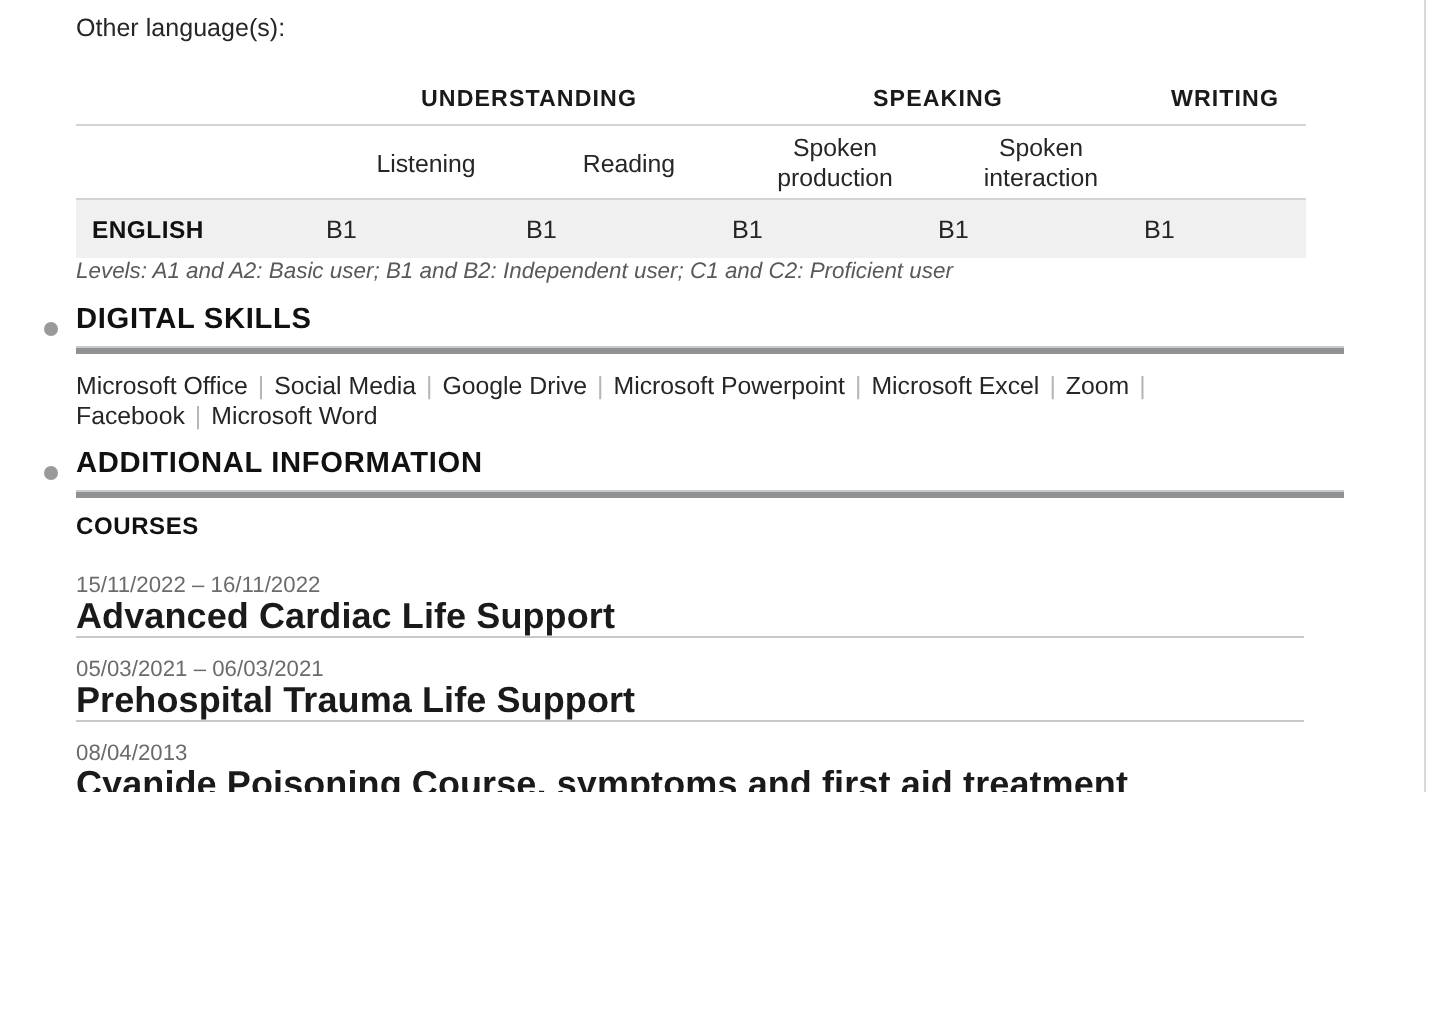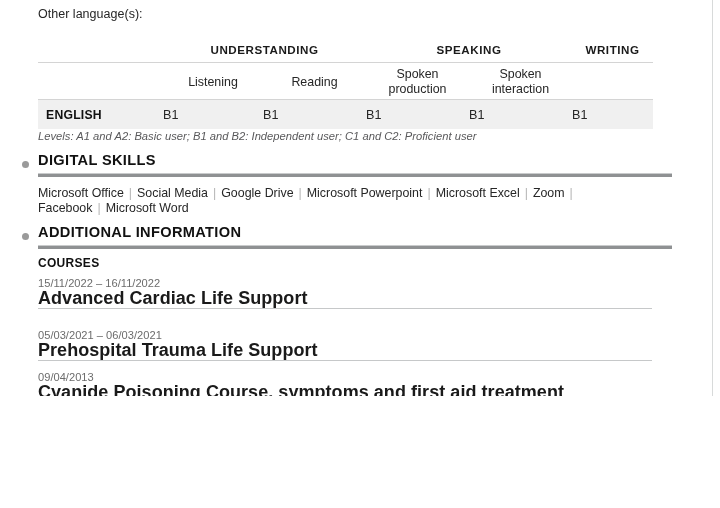--- a/index.html
+++ b/index.html
@@ -275,34 +275,34 @@
     </div>
 
     <div class="section" style="top:224px;">
       <div class="bullet"></div>
       <div class="section-title">ADDITIONAL INFORMATION</div>
       <div class="section-rule"></div>
     </div>
 
     <div class="sub-heading" style="top:256px;">COURSES</div>
 
-    <div class="course" style="top:276px;">
+    <div class="course" style="top:286px;">
       <div class="course-date">15/11/2022 – 16/11/2022</div>
       <div class="course-title">Advanced Cardiac Life Support</div>
       <div class="course-rule"></div>
     </div>
 
     <div class="course" style="top:328px;">
       <div class="course-date">05/03/2021 – 06/03/2021</div>
       <div class="course-title">Prehospital Trauma Life Support</div>
       <div class="course-rule"></div>
     </div>
 
     <div class="course" style="top:370px;">
-      <div class="course-date">09/04/2013</div>
+      <div class="course-date">08/04/2013</div>
       <div class="course-title">Cyanide Poisoning Course, symptoms and first aid treatment</div>
       <div class="course-rule"></div>
     </div>
 
     <div class="course" style="top:412px;">
       <div class="course-date">15/03/2013</div>
       <div class="course-rule"></div>
     </div>
 
   </div>

